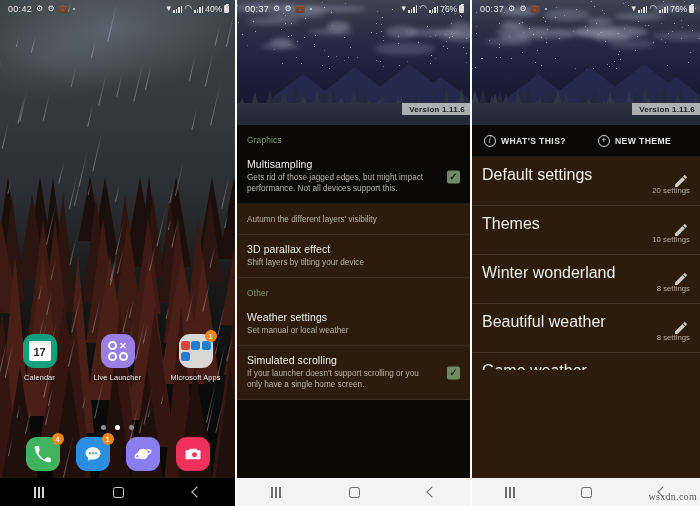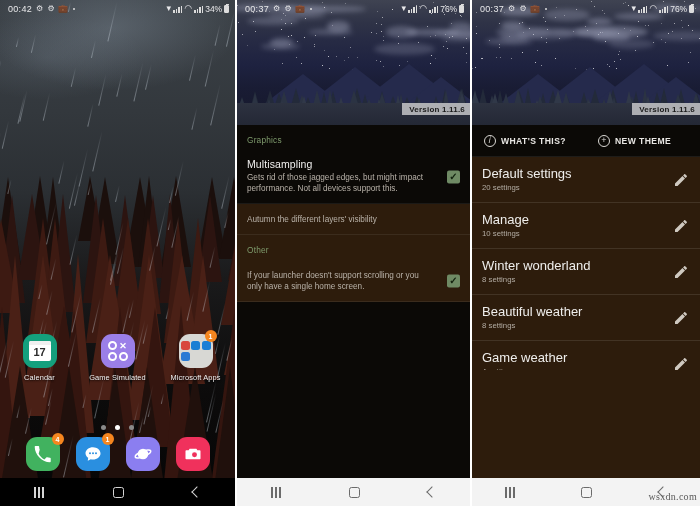--- a/index.html
+++ b/index.html
@@ -142,22 +142,22 @@
       background:#0b0906; overflow:hidden; }
   .tactions { display:flex; align-items:center; height:32px; background:#0b0906;
       border-bottom:1px solid rgba(255,255,255,.08); }
   .taction { flex:1; display:flex; align-items:center; gap:5px; padding-left:12px;
       color:#e9e7e4; font-size:8.6px; font-weight:bold; letter-spacing:.4px; }
   .circ { width:12px;height:12px;border-radius:50%;border:1.1px solid #d9d7d3;
       display:flex;align-items:center;justify-content:center;
       font-size:9px; color:#d9d7d3; line-height:1; font-weight:normal;}
   .trow { position:relative; background:#2d1c0c; padding:9px 10px 10px 10px;
       border-bottom:1px solid rgba(255,255,255,.10); }
-  .trow-t { color:#efeeec; font-size:13px; }
-  .trow-s { color:#b3aca3; font-size:7.8px; margin-top:2px; }
+  .trow-t { color:#efeeec; font-size:16px; }
+  .trow-s { color:#b3aca3; font-size:7.8px; margin-top:2px;text-align:right; }
   .pencil { position:absolute; right:11px; top:50%; transform:translateY(-50%) rotate(0deg);
       width:16px;height:16px; }
   .tfill { background:#2d1c0c; position:absolute; left:0;right:0; }
 
   .wm { position:absolute; right:3px; bottom:4px; z-index:60; color:#5a5a5a;
       font-size:10px; letter-spacing:.3px; font-family:"Liberation Serif", serif;}
 </style>
 </head>
 <body>
 
@@ -469,21 +469,21 @@
             <i></i>
             <i></i>
           </span>
         <span class="wifi">◠</span>
         <span class="bars">
             <i></i>
             <i></i>
             <i></i>
             <i></i>
           </span>
-        <span class="sb-batt">34%</span>
+        <span class="sb-batt">40%</span>
         <span class="battglyph"></span>
       </div>
     </div>
 
     <div class="approw">
       <div class="app">
         <div class="appicon cal-icon">
           <div class="cal-page">
             <span class="cal-num">17</span>
           </div>
@@ -499,21 +499,21 @@
               </span>
             <span>✕</span>
             <span>
                 <i class="gl-o"></i>
               </span>
             <span>
                 <i class="gl-o"></i>
               </span>
           </div>
         </div>
-        <div class="applabel">Game Simulated</div>
+        <div class="applabel">Live Launcher</div>
       </div>
 
       <div class="app">
         <div class="appicon ms-icon">
           <div class="ms-mini">
             <span style="background:#d8463c"></span>
             <span style="background:#1a7fd4"></span>
             <span style="background:#1b7fd6"></span>
             <span style="background:#2a7ad4"></span>
           </div>
@@ -931,26 +931,35 @@
       <div class="row black">
         <div class="row-t">Multisampling</div>
         <div class="row-s">Gets rid of those jagged edges, but might impact performance. Not all devices support this.</div>
         <span class="chk">✓</span>
       </div>
 
       <div class="row brown">
         <div class="row-s">Autumn the different layers' visibility</div>
       </div>
 
+      <div class="row brown">
+        <div class="row-t">3D parallax effect</div>
+        <div class="row-s">Shift layers by tilting your device</div>
+      </div>
 
       <div class="sec-head" style="background:#2d1c0c">Other</div>
 
-
-
       <div class="row brown">
+        <div class="row-t">Weather settings</div>
+        <div class="row-s">Set manual or local weather</div>
+      </div>
+
+
+      <div class="row brown">
+        <div class="row-t">Simulated scrolling</div>
         <div class="row-s">If your launcher doesn't support scrolling or you only have a single home screen.</div>
         <span class="chk">✓</span>
       </div>
     </div>
 
     <div class="navbar light">
       <span class="nav-recents">
           <i></i>
           <i></i>
           <i></i>
@@ -1326,21 +1335,21 @@
         <div class="trow-t">Default settings</div>
         <div class="trow-s">20 settings</div>
         <span class="pencil">
           <svg width="16" height="16" viewBox="0 0 24 24" fill="#cfc9c1">
               <path d="M3 17.2V21h3.8L18 9.8 14.2 6 3 17.2zM20.7 7.1c.4-.4.4-1 0-1.4l-2.4-2.4c-.4-.4-1-.4-1.4 0l-1.8 1.8L18.9 8.9l1.8-1.8z"></path>
             </svg>
         </span>
       </div>
 
       <div class="trow">
-        <div class="trow-t">Manage</div>
+        <div class="trow-t">Themes</div>
         <div class="trow-s">10 settings</div>
         <span class="pencil">
           <svg width="16" height="16" viewBox="0 0 24 24" fill="#cfc9c1">
               <path d="M3 17.2V21h3.8L18 9.8 14.2 6 3 17.2zM20.7 7.1c.4-.4.4-1 0-1.4l-2.4-2.4c-.4-.4-1-.4-1.4 0l-1.8 1.8L18.9 8.9l1.8-1.8z"></path>
             </svg>
         </span>
       </div>
 
       <div class="trow">
         <div class="trow-t">Winter wonderland</div>

